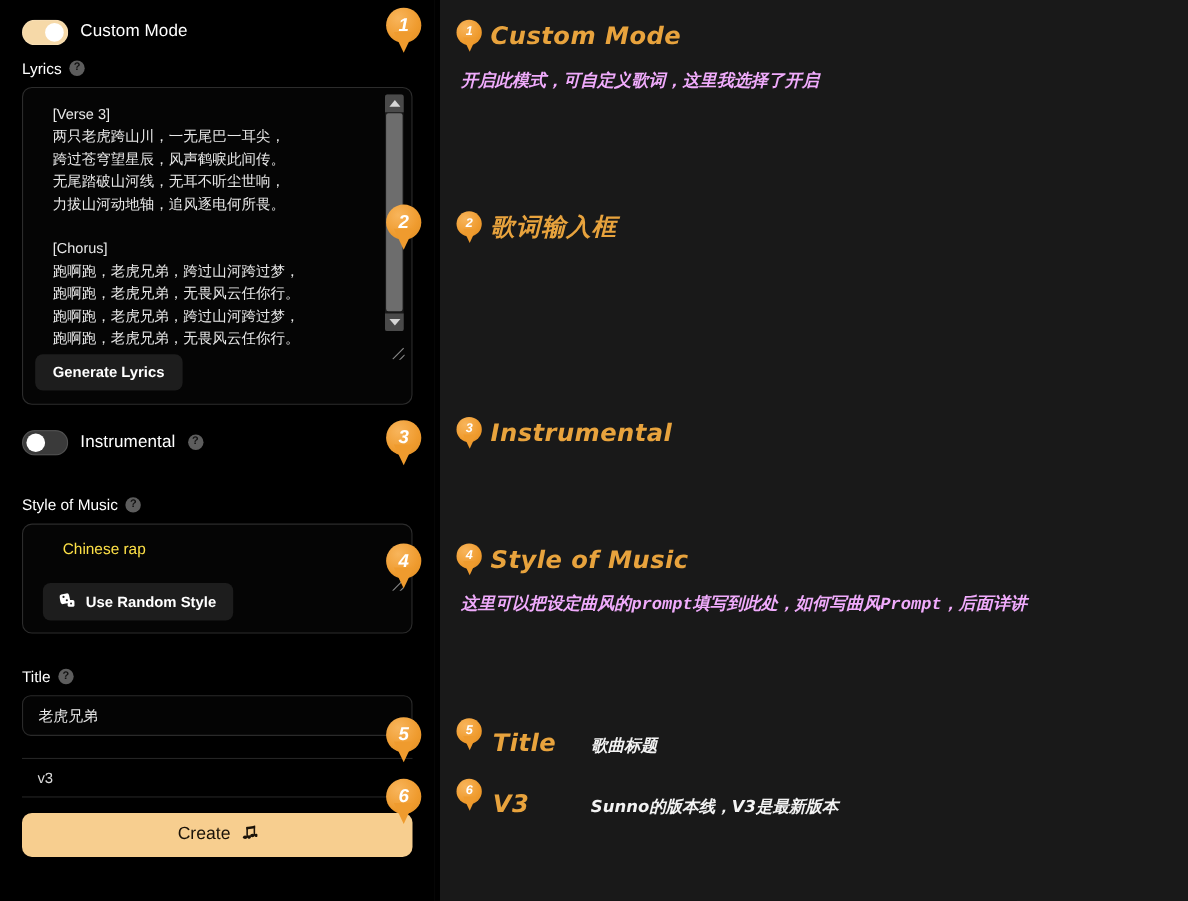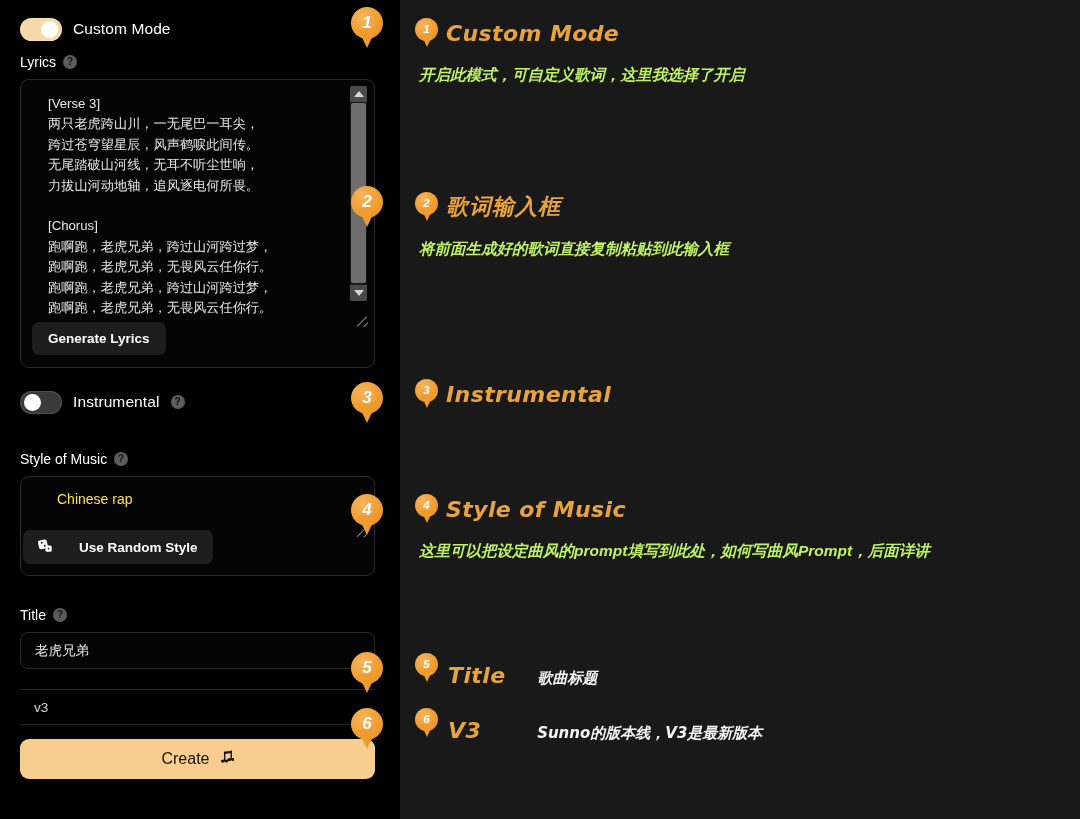--- a/index.html
+++ b/index.html
@@ -128,22 +128,22 @@
     position: absolute; right: 7px; bottom: 38px;
     width: 13px; height: 13px; overflow: hidden;
   }
   .style-grip::before, .style-grip::after {
     content: ""; position: absolute; background: #8a8a8a; height: 1px; width: 13px;
     transform: rotate(-45deg); right: -1px;
   }
   .style-grip::before { top: 8px; }
   .style-grip::after { top: 12px; width: 7px; }
   .random-style-btn {
-    position: absolute; left: 2px; bottom: 11px;
-    display: flex; align-items: center; gap: 26px;
+    position: absolute; left: 18px; bottom: 11px;
+    display: flex; align-items: center; gap: 9px;
     background: #1d1d1d; color: #fff;
     font-size: 13.5px; font-weight: bold;
     padding: 8px 15px; border-radius: 7px; border: none;
   }
 
   
   .text-input {
     width: 100%; height: 37px;
     background: #040404;
     border: 1px solid #2a2a2a;
@@ -218,24 +218,24 @@
   }
   .note { position: absolute; left: 20px; }
   .note-head { display: flex; align-items: center; gap: 8px; }
   .note-title {
     color: #e8a33d; font-size: 22px; font-weight: bold;
     font-style: italic; letter-spacing: .4px;
     font-family: "DejaVu Sans", sans-serif;
   }
   .note-title.cjk { letter-spacing: 1px; }
   .note-body {
-    color: #bef264; font-size: 15.5px; font-weight: bold;
+    color: #f0abfc; font-size: 15.5px; font-weight: bold;
     font-style: italic; line-height: 27px;
     margin-top: 13px; margin-left: 4px;
-    font-family: Liberation Sans, sans-serif;
+    font-family: Liberation Mono, monospace;
   }
   .note.inline .note-head { align-items: baseline; gap: 10px; }
   .note.inline .inline-body {
     color: #f3f3f3; font-size: 15px; font-weight: bold; font-style: italic;
     margin-left: 22px;
     font-family: "DejaVu Sans", sans-serif;
   }
 </style>
 </head>
 <body>
@@ -400,21 +400,20 @@
 
     <div class="note" style="top:192px;">
       <div class="note-head">
         <div class="pin sm" style="position:relative;">
           <div class="bulb"></div>
             <div class="tip"></div>
           <div class="num">2</div>
         </div>
         <span class="note-title cjk">歌词输入框</span>
       </div>
-      <div class="note-body">将前面生成好的歌词直接复制粘贴到此输入框</div>
     </div>
 
     <div class="note" style="top:379px;">
       <div class="note-head">
         <div class="pin sm" style="position:relative;">
           <div class="bulb"></div>
             <div class="tip"></div>
           <div class="num">3</div>
         </div>
         <span class="note-title">Instrumental</span>

